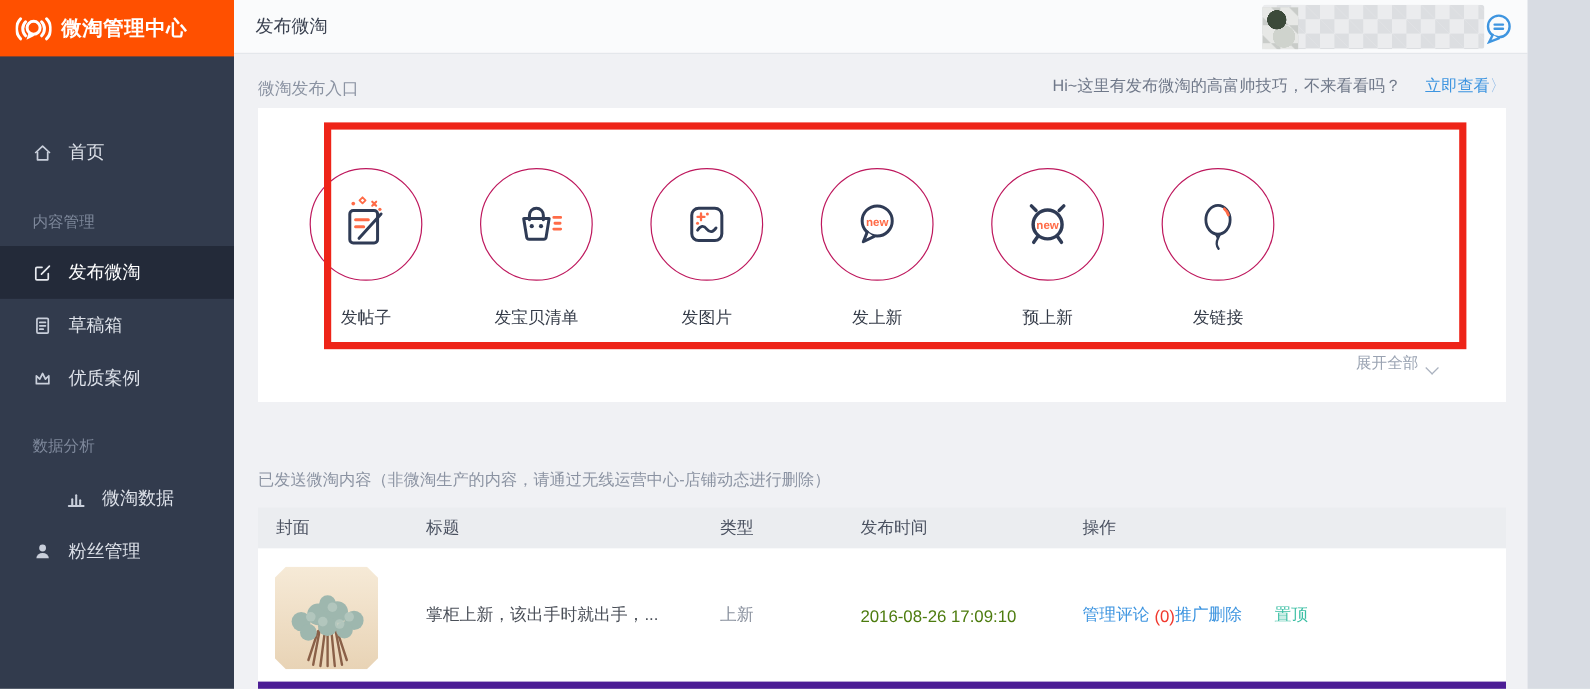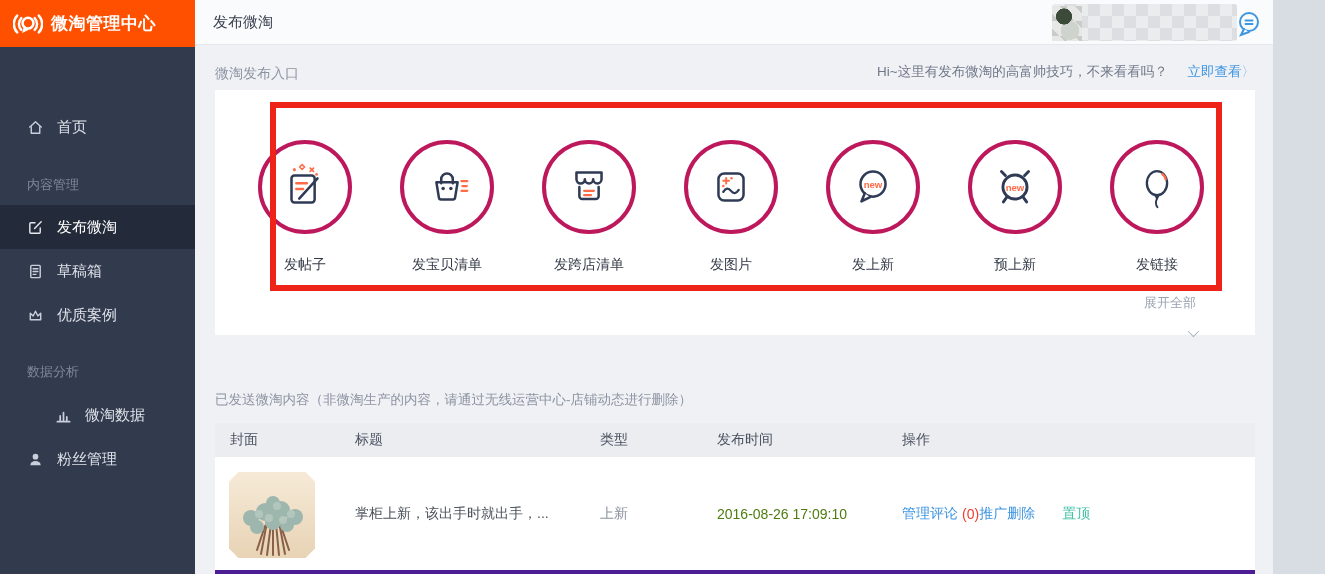--- a/index.html
+++ b/index.html
@@ -47,37 +47,37 @@
   .main{position:absolute;left:195px;top:45px;width:1078px;height:529px;background:var(--pagebg);}
   .section-label{font-size:14px;color:#8b93a2;}
   .entry-title{position:absolute;left:20px;top:20px;}
   .promo{position:absolute;right:18px;top:18px;font-size:13.5px;color:#6f7889;}
   .promo a{color:var(--link);text-decoration:none;cursor:pointer;margin-left:16px;}
   .promo .arrow{color:#8fb9e6;}
 
   .card1{position:absolute;left:20px;top:45px;width:1040px;height:245px;background:#fff;}
   .entries{position:absolute;left:19px;top:50px;display:flex;}
   .entry{width:142px;display:flex;flex-direction:column;align-items:center;cursor:pointer;}
-  .entry-circle{width:94px;height:94px;border-radius:50%;border:4px solid #be185d;
+  .entry-circle{width:94px;height:94px;border-radius:50%;border:1px solid #be185d;
     background:#fff;display:flex;align-items:center;justify-content:center;}
   .entry-label{margin-top:22px;font-size:14px;color:#333a47;}
   .redbox{position:absolute;left:55px;top:12px;width:952px;height:189px;
     border:6px solid var(--redbox);z-index:6;pointer-events:none;}
   .expand{position:absolute;top:204px;right:59px;font-size:13px;color:#9aa3b2;cursor:pointer;
-    display:flex;align-items:flex-end;gap:17px;flex-direction:column;}
+    display:flex;align-items:flex-end;gap:6px;}
   .chev{width:8px;height:8px;border-right:1.5px solid #aab2bf;border-bottom:1.5px solid #aab2bf;
     transform:rotate(45deg) translateY(-2px);}
 
   .sent-label{position:absolute;left:20px;top:346px;font-size:13.5px;color:#8b93a2;}
   .table{position:absolute;left:20px;top:378px;width:1040px;}
   .thead{height:34px;background:#ebedf0;position:relative;font-size:14px;color:#4a5160;}
   .thead span{position:absolute;top:8px;}
   .th-cover{left:15px;} .th-title{left:140px;} .th-type{left:385px;}
   .th-time{left:502px;} .th-op{left:687px;}
-  .trow{position:relative;height:117px;background:#fff;border-bottom:4px solid #4c1d95;font-size:14px;}
+  .trow{position:relative;height:117px;background:#fff;border-bottom:6px solid #4c1d95;font-size:14px;}
   .cell{position:absolute;top:50%;transform:translateY(-50%);}
   .cover-thumb{left:14px;top:15px;transform:none;width:86px;height:86px;
     clip-path:polygon(11% 0,89% 0,100% 11%,100% 89%,89% 100%,11% 100%,0 89%,0 11%);}
   .row-title{left:140px;color:#4a4f58;} .row-type{left:385px;color:#8a919e;}
   .row-time{left:502px;color:#4d7c0f;}
   .row-ops{left:687px;display:flex;align-items:center;}
   .op{cursor:pointer;white-space:nowrap;}
   .op-manage{color:var(--link);}
   .op-count{color:var(--countred);margin-left:4px;}
   .op-promote,.op-delete{color:var(--link);}
@@ -209,30 +209,20 @@
             <path d="M22 24 v-4 a6 6 0 0 1 12 0 v4" stroke="var(--ink)" stroke-width="2.6"></path>
             <path d="M17 23 h22 l-2.6 16 a2.2 2.2 0 0 1 -2.2 1.9 h-12.4 a2.2 2.2 0 0 1 -2.2 -1.9 Z" stroke="var(--ink)" stroke-width="2.6"></path>
             <circle cx="24" cy="29.5" r="1.8" fill="var(--ink)"></circle>
             <circle cx="32" cy="29.5" r="1.8" fill="var(--ink)"></circle>
             <path d="M43 22 h6 M44 27 h4.5 M43 32 h6" stroke="var(--iorange)" stroke-width="2.4"></path>
           </svg>
         </div>
         <div class="entry-label">发宝贝清单</div>
       </div>
 
-      <div class="entry">
-        <div class="entry-circle">
-          <svg class="eicon" viewBox="0 0 56 56" fill="none" stroke-linecap="round" stroke-linejoin="round">
-            <path d="M15 13 h26 v7 a4.33 4.33 0 0 1 -8.66 0 a4.33 4.33 0 0 1 -8.66 0 a4.33 4.33 0 0 1 -8.68 0 Z" stroke="var(--ink)" stroke-width="2.6"></path>
-            <path d="M18 28 v9.5 a3 3 0 0 0 3 3 h14 a3 3 0 0 0 3 -3 V28" stroke="var(--ink)" stroke-width="2.6"></path>
-            <path d="M23 32 h10 M23 36.5 h7" stroke="var(--iorange)" stroke-width="2.4"></path>
-          </svg>
-        </div>
-        <div class="entry-label">发跨店清单</div>
-      </div>
 
       <div class="entry">
         <div class="entry-circle">
           <svg class="eicon" viewBox="0 0 56 56" fill="none" stroke-linecap="round" stroke-linejoin="round">
             <rect x="15" y="14" width="26" height="28" rx="6" stroke="var(--ink)" stroke-width="2.6"></rect>
             <path d="M20 33 q4 -6 8 -1 q4 5 8 -1" stroke="var(--ink)" stroke-width="2.4"></path>
             <path d="M23 18.5 v6 M20 21.5 h6" stroke="var(--iorange)" stroke-width="2"></path>
             <circle cx="28.5" cy="19" r="1.3" fill="var(--iorange)"></circle>
             <circle cx="20" cy="27" r="1.3" fill="var(--iorange)"></circle>
           </svg>

